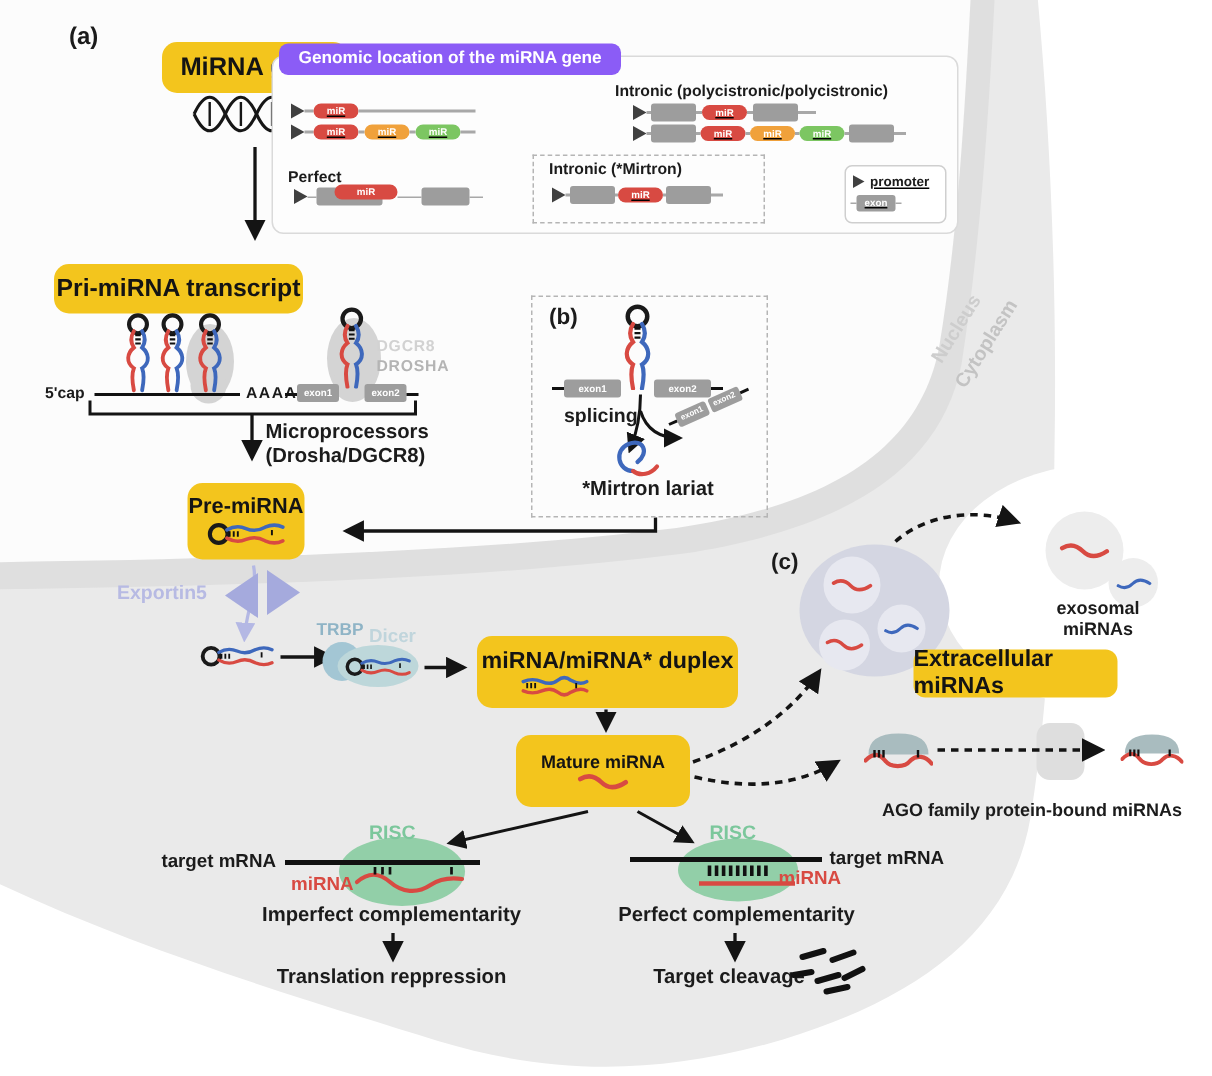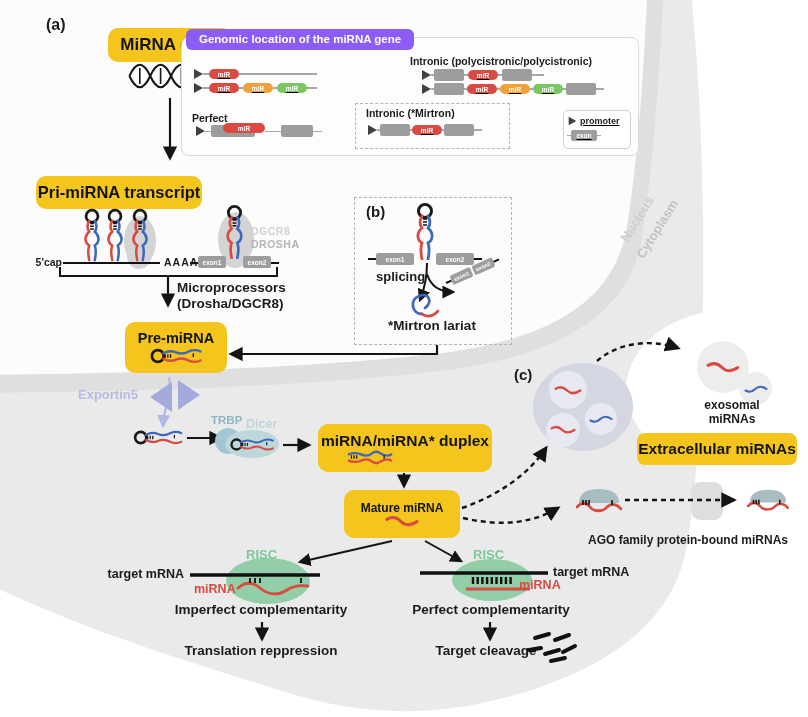--- a/index.html
+++ b/index.html
@@ -215,21 +215,21 @@
   <svg class="abs" style="left:81px;top:206px;z-index:3" width="22" height="57" viewBox="0 0 24 58">
       <use href="#hairpin-v"></use>
     </svg>
   <svg class="abs" style="left:104px;top:206px;z-index:3" width="22" height="57" viewBox="0 0 24 58">
       <use href="#hairpin-v"></use>
     </svg>
   <svg class="abs" style="left:129px;top:206px;z-index:3" width="22" height="57" viewBox="0 0 24 58">
       <use href="#hairpin-v"></use>
     </svg>
   <div class="abs" style="left:63px;top:261.5px;width:97px;height:2.6px;background:#111;z-index:2"></div>
-  <div class="lbl" style="left:30px;top:256px;width:32px;font-size:10.5px;text-align:right;z-index:3">5'cap</div>
+  <div class="lbl" style="left:30px;top:256px;width:32px;font-size:10.5px;z-index:3">5'cap</div>
   <div class="lbl" style="left:164px;top:256px;font-size:10.5px;letter-spacing:1px;z-index:3">AAAAA</div>
 
   <div class="blob" style="left:218px;top:212px;width:36px;height:54px;z-index:2"></div>
   <div class="blob" style="left:222px;top:242px;width:26px;height:26px;z-index:2"></div>
   <svg class="abs" style="left:222px;top:204px;z-index:3" width="25" height="55" viewBox="0 0 24 58">
       <use href="#hairpin-v"></use>
     </svg>
   <div class="gline abs" style="left:190px;top:262px;width:8px;background:#111;height:2.4px;z-index:3"></div>
   <div class="exlbl" style="left:198px;top:256px;width:28px;height:12px;z-index:3">exon1</div>
   <div class="exlbl" style="left:243px;top:256px;width:28px;height:12px;z-index:3">exon2</div>
@@ -259,21 +259,21 @@
     <div style="width:1.5px"></div>
     <div class="exlbl" style="position:static;width:22px;height:10px;font-size:5.5px">exon2</div>
     <div class="gline" style="width:6px;background:#111;height:2px"></div>
   </div>
 
   <svg class="abs" style="left:406px;top:290px;z-index:3" width="34" height="30" viewBox="0 0 34 30">
       <use href="#lariat-ic"></use>
     </svg>
   <div class="lbl ctr" style="left:362px;top:318px;width:140px;font-size:13.5px;z-index:3">*Mirtron lariat</div>
 
-  <div class="ybox" style="left:125px;top:322px;width:102px;height:51px;font-size:14.5px;z-index:2">
+  <div class="ybox" style="left:125px;top:322px;width:78px;height:51px;font-size:14.5px;z-index:2">
     <span>Pre-miRNA</span>
     <svg width="56" height="20" viewBox="0 0 58 22">
         <use href="#hairpin-h"></use>
       </svg>
   </div>
 
   <div class="lbl" style="left:78px;top:388px;font-size:13px;color:#b7bae3;z-index:2">Exportin5</div>
   <svg class="abs" style="left:146px;top:374px;z-index:2" width="56" height="44" viewBox="0 0 56 44">
     <polygon points="26,8 26,38 4,23" fill="#a5aadd"></polygon>
     <polygon points="32,6 32,36 54,21" fill="#a5aadd"></polygon>
@@ -329,21 +329,21 @@
         <use href="#squig"></use>
       </svg>
   </div>
   <div class="vesicle" style="left:739px;top:372px;width:33px;height:33px;background:#ededed;z-index:2">
     <svg class="sq-blue" width="24" height="10" viewBox="0 0 32 12" style="transform:scaleY(-1)">
         <use href="#squig"></use>
       </svg>
   </div>
   <div class="lbl ctr" style="left:682px;top:399px;width:100px;font-size:12px;z-index:2">exosomal miRNAs</div>
 
-  <div class="ybox" style="left:637px;top:433px;width:160px;height:32px;font-size:15.5px;border-radius:8px;z-index:2">
+  <div class="ybox" style="left:609px;top:433px;width:136px;height:32px;font-size:15.5px;border-radius:8px;z-index:2">
     <span>Extracellular miRNAs</span>
   </div>
 
   <svg class="abs" style="left:576px;top:486px;z-index:2" width="46" height="32" viewBox="0 0 46 32">
       <use href="#ago-ic"></use>
     </svg>
   <svg class="abs" style="left:747px;top:487px;z-index:2" width="42" height="29" viewBox="0 0 46 32">
       <use href="#ago-ic"></use>
     </svg>
   <div class="lbl ctr" style="left:588px;top:534px;width:200px;font-size:12px;z-index:2">AGO family protein-bound miRNAs</div>

